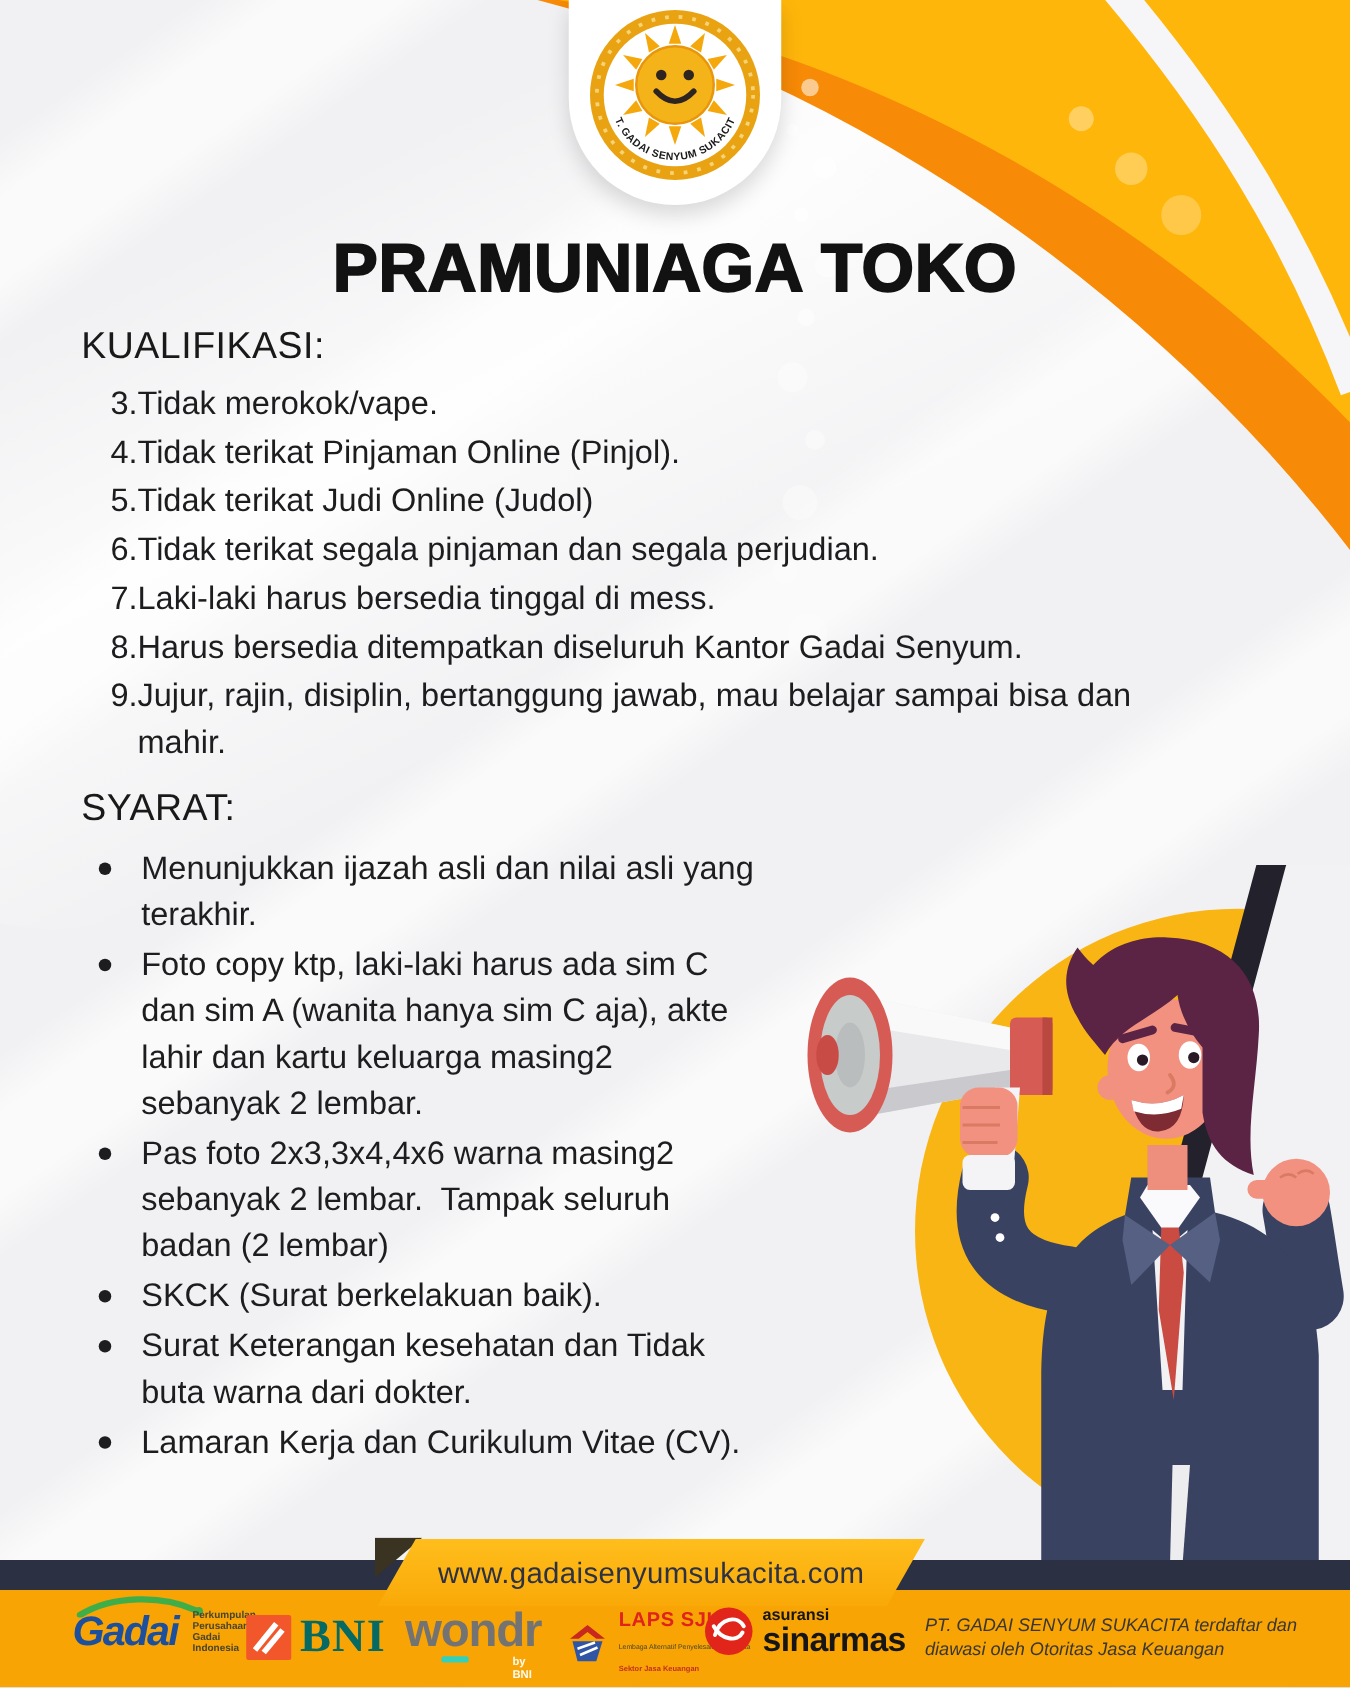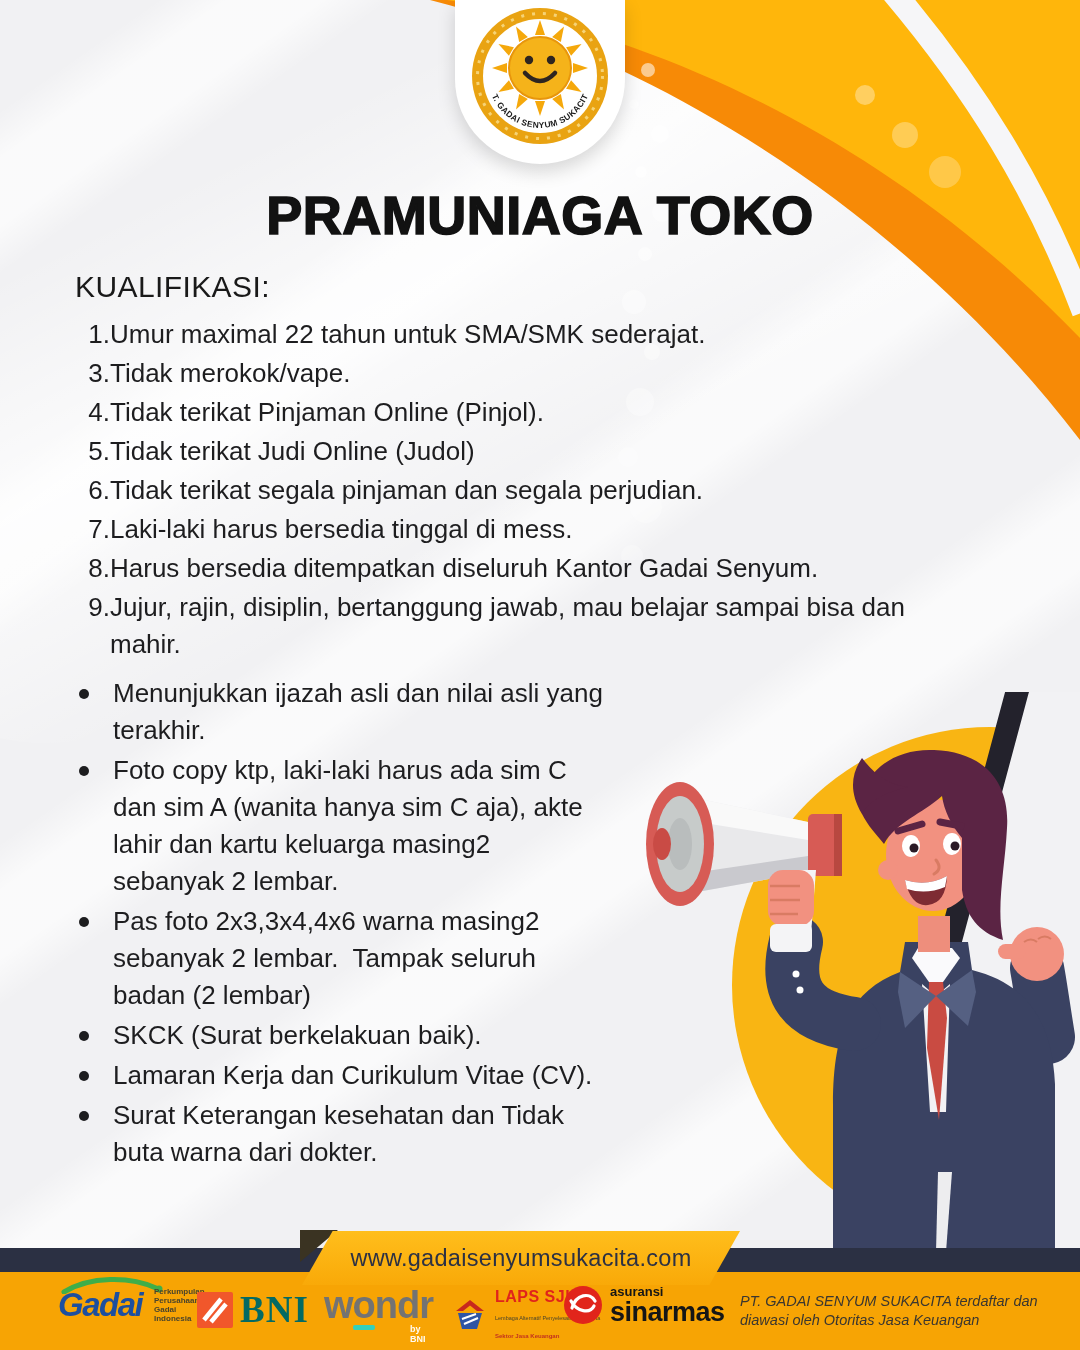--- a/index.html
+++ b/index.html
@@ -28,21 +28,21 @@
     background:#fff; border-radius:0 0 85px 85px;
     box-shadow:0 8px 18px rgba(0,0,0,.15);
   }
   .badge svg{position:absolute; left:15px; top:6px;}
   .title{
     position:absolute; left:0; right:0; top:184px; z-index:4; margin:0;
     text-align:center; font-size:54px; font-weight:bold; color:#121212;
     letter-spacing:.5px; -webkit-text-stroke:1.6px #121212;
   }
   .content{position:absolute; left:63px; top:258px; width:900px; z-index:4; color:#1D1D1F;}
-  .content h2{margin:12px; font-size:30px; font-weight:400; letter-spacing:.4px; color:#191919;}
+  .content h2{margin:2px; font-size:30px; font-weight:400; letter-spacing:.4px; color:#191919;}
   .content ol{list-style:none; margin:10px 0 0 0; padding:0; max-width:885px;}
   .content ol li{padding-left:47px; font-size:26px; line-height:37px; margin-bottom:2px;}
   .content ol li .num{display:inline-block; width:47px; margin-left:-47px; text-align:right;}
   .content h2.syarat{margin-top:18px;}
   .content ul{list-style:none; margin:12px 0 0 0; padding:0; width:545px;}
   .content ul li{position:relative; padding-left:50px; font-size:26px; line-height:37px; margin-bottom:3px;}
   .content ul li::before{content:""; position:absolute; left:16px; top:14px; width:10px; height:10px; border-radius:50%; background:#1d1d1f;}
   .txt{white-space:pre-wrap;}
 
   
@@ -142,36 +142,36 @@
         <textPath href="#arcPath" startOffset="50%" text-anchor="middle">PT. GADAI SENYUM SUKACITA</textPath>
       </text>
     </svg>
   </div>
 
   <h1 class="title">PRAMUNIAGA TOKO</h1>
 
   <div class="content">
     <h2>KUALIFIKASI:</h2>
     <ol>
-      <li><span class="num">1.</span><span class="txt">Umur maximal 22 tahun untuk SMA/SMK sederajat.</span></li>
       <li><span class="num">3.</span><span class="txt">Tidak merokok/vape.</span></li>
       <li><span class="num">4.</span><span class="txt">Tidak terikat Pinjaman Online (Pinjol).</span></li>
       <li><span class="num">5.</span><span class="txt">Tidak terikat Judi Online (Judol)</span></li>
       <li><span class="num">6.</span><span class="txt">Tidak terikat segala pinjaman dan segala perjudian.</span></li>
       <li><span class="num">7.</span><span class="txt">Laki-laki harus bersedia tinggal di mess.</span></li>
       <li><span class="num">8.</span><span class="txt">Harus bersedia ditempatkan diseluruh Kantor Gadai Senyum.</span></li>
       <li><span class="num">9.</span><span class="txt">Jujur, rajin, disiplin, bertanggung jawab, mau belajar sampai bisa dan mahir.</span></li>
     </ol>
+    <h2 class="syarat">SYARAT:</h2>
     <ul>
       <li><span class="txt">Menunjukkan ijazah asli dan nilai asli yang terakhir.</span></li>
       <li><span class="txt">Foto copy ktp, laki-laki harus ada sim C dan sim A (wanita hanya sim C aja), akte lahir dan kartu keluarga masing2 sebanyak 2 lembar.</span></li>
       <li><span class="txt">Pas foto 2x3,3x4,4x6 warna masing2 sebanyak 2 lembar.  Tampak seluruh badan (2 lembar)</span></li>
       <li><span class="txt">SKCK (Surat berkelakuan baik).</span></li>
+      <li><span class="txt">Surat Keterangan kesehatan dan Tidak buta warna dari dokter.</span></li>
       <li><span class="txt">Lamaran Kerja dan Curikulum Vitae (CV).</span></li>
-      <li><span class="txt">Surat Keterangan kesehatan dan Tidak buta warna dari dokter.</span></li>
     </ul>
   </div>
 
   <svg class="illustration" width="480" height="560" viewBox="0 0 480 560">
     <circle cx="390" cy="293" r="258" fill="#F9B513"></circle>
     <g transform="rotate(15 480 300)">
       <rect x="330" y="-30" width="346" height="650" rx="50" fill="#23222C"></rect>
       <rect x="353" y="-8" width="300" height="606" rx="34" fill="#F2F2F4"></rect>
       <rect x="495" y="34" width="104" height="12" rx="6" fill="#23222C"></rect>
     </g>

